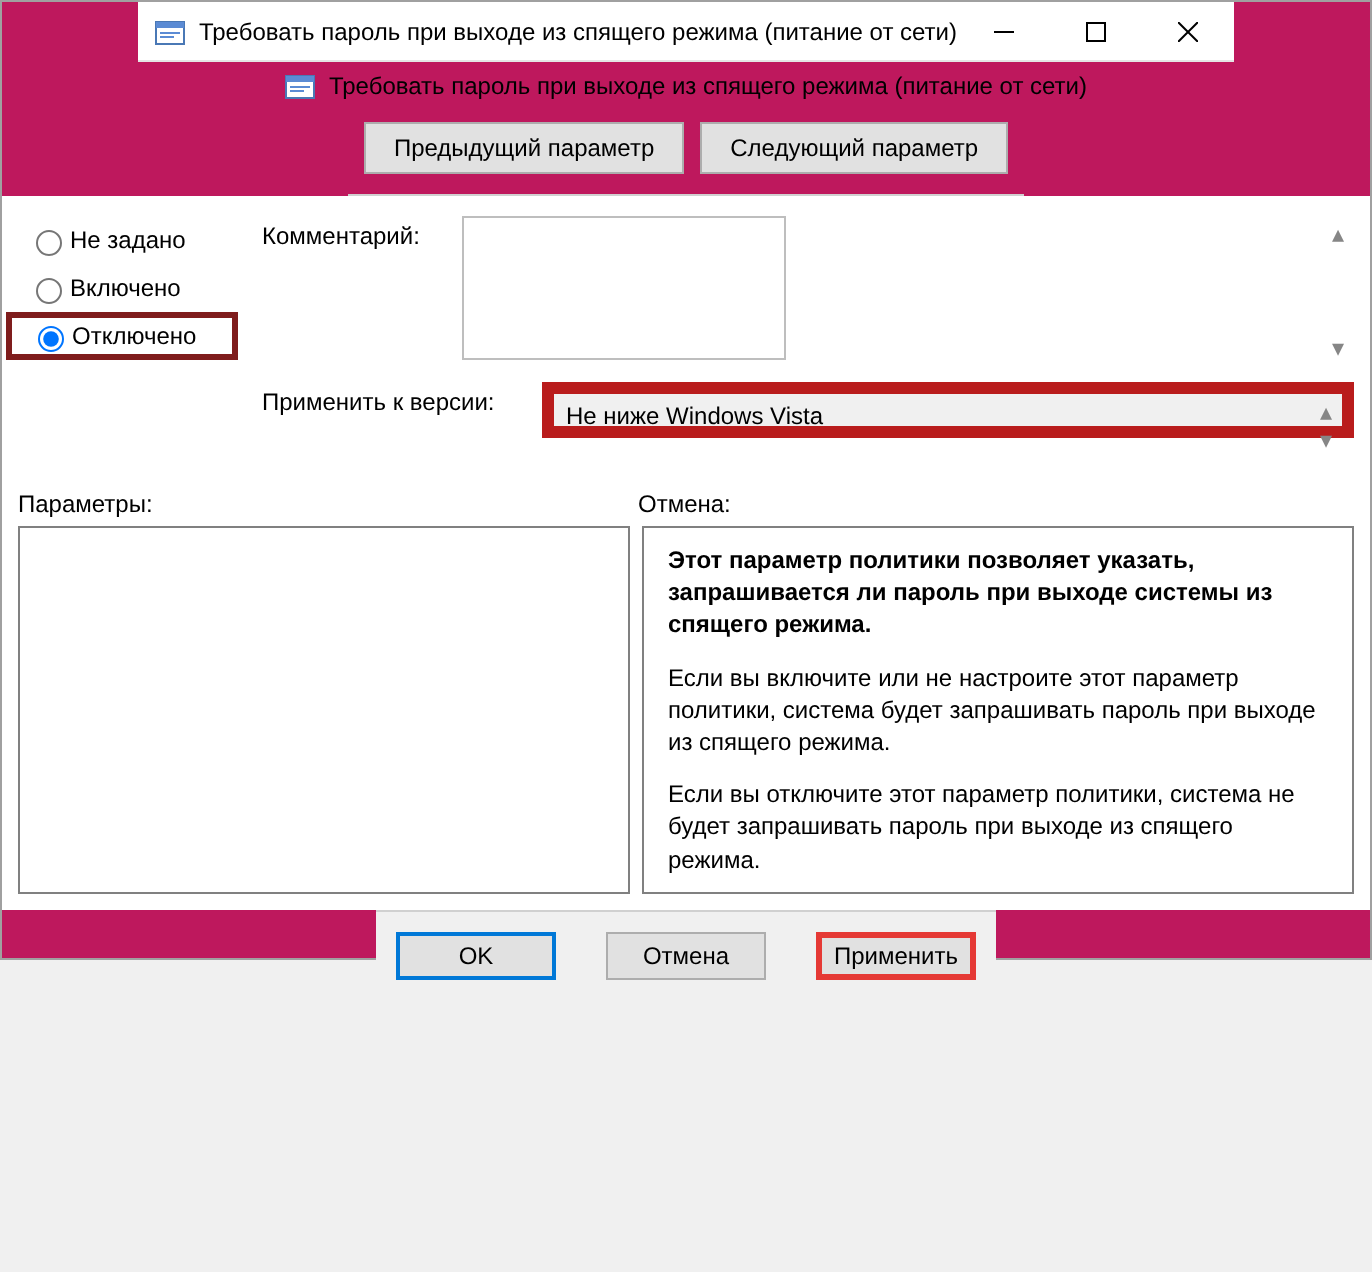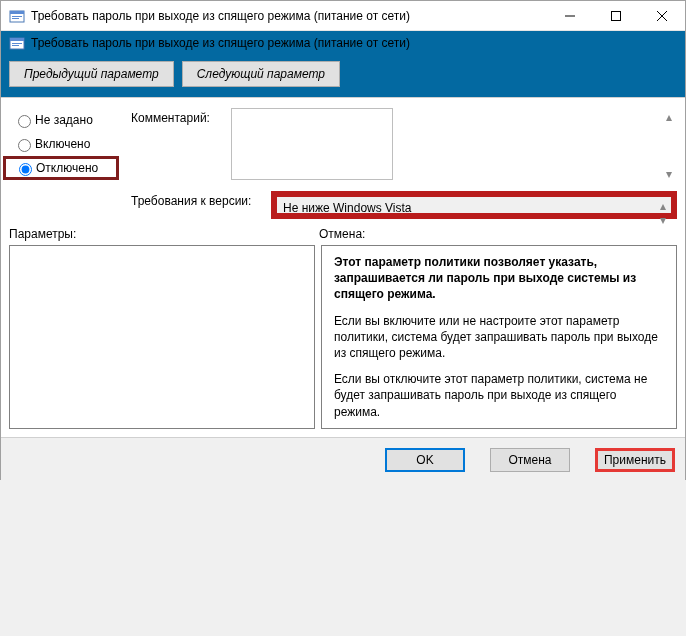--- a/index.html
+++ b/index.html
@@ -1,52 +1,52 @@
 <!DOCTYPE html>
 <html><head>
 <meta charset="utf-8">
 <style>
 * { box-sizing: border-box; font-family: "Segoe UI", Tahoma, sans-serif; font-size: 12px; }
 body { margin: 0; background: #f0f0f0; width: 686px; height: 636px; overflow: hidden; }
-.window { width: 686px; height: 480px; background: #0369a1; border: 1px solid #a0a0a0; display: flex; flex-direction: column; }
+.window { width: 686px; height: 480px; background: #be185d; border: 1px solid #a0a0a0; display: flex; flex-direction: column; align-items: center; }
 
 
 .titlebar { height: 30px; background: #fff; display: flex; align-items: center; border-bottom: 1px solid #e5e5e5; }
 .titlebar .icon { width: 16px; height: 16px; margin: 0 6px 0 8px; }
 .titlebar .title { flex: 1; color: #000; }
 .titlebar .winbtn { width: 46px; height: 30px; display: flex; align-items: center; justify-content: center; }
 
 
 .header-row { display: flex; align-items: center; padding: 4px 8px 6px 8px; }
 .header-row .icon { width: 16px; height: 16px; margin-right: 6px; }
 .header-row .htext { color: #000; }
 
 
 .navbtns { padding: 4px 8px 10px 8px; display: flex; gap: 8px; border-bottom: 1px solid #d0d0d0; }
-.btn { background: #e1e1e1; border: 1px solid #adadad; padding: 5px 14px; cursor: default; font-style: italic; }
+.btn { background: #e1e1e1; border: 1px solid #adadad; padding: 5px 14px; cursor: default; }
 
 
 .content { flex: 1; display: flex; flex-direction: column; padding: 10px 8px 8px 8px; background: #fff; }
 
 
 .upper { display: flex; gap: 12px; }
 .radios { width: 110px; }
 .radio-row { display: flex; align-items: center; height: 24px; padding-left: 4px; }
 .radio-row input { margin-right: 4px; }
 .radio-highlight { border: 3px solid #7f1d1d; margin-left: -6px; padding-left: 8px; padding-right: 4px; }
 
 .right-upper { flex: 1; }
 .field-row { display: flex; margin-bottom: 8px; }
 .field-label { width: 100px; padding-top: 3px; }
 .textarea-box { flex: 1; position: relative; background: #fff; border: 1px solid #bebebe; height: 72px; padding: 2px 16px 2px 4px; overflow: hidden; resize: none; font-family: inherit; }
 .textarea-req { flex: 1; position: relative; background: #f0f0f0; border: 6px solid #b91c1c; height: 28px; padding: 4px 16px 4px 6px; }
 .scroll-hint { position: absolute; right: 2px; top: 2px; bottom: 2px; width: 12px; display: flex; flex-direction: column; justify-content: space-between; color: #868686; font-size: 8px; align-items: center; }
 
 
-.labels-row { display: flex; }
+.labels-row { display: flex; margin-top: 18px; }
 .labels-row .left-lbl { width: 310px; }
 .labels-row .right-lbl { flex: 1; }
 
 
 .lower { flex: 1; display: flex; gap: 6px; margin-top: 4px; }
 .panelbox { border: 1px solid #808080; background: #fff; padding: 8px 12px; overflow: auto; }
 .panelbox.left { width: 306px; }
 .panelbox.right { flex: 1; line-height: 1.35; }
 
 
@@ -131,21 +131,21 @@
           <div class="field-label">Комментарий:</div>
           <div style="flex:1; position:relative;">
             <textarea class="textarea-box" style=""></textarea>
             <div class="scroll-hint">
               <span>▴</span>
               <span>▾</span>
             </div>
           </div>
         </div>
         <div class="field-row">
-          <div class="field-label" style="width:140px;">Требования к версии:</div>
+          <div class="field-label" style="width:140px;">Применить к версии:</div>
           <div class="textarea-req">
             <span>Не ниже Windows Vista</span>
             <div class="scroll-hint">
               <span>▴</span>
               <span>▾</span>
             </div>
           </div>
         </div>
       </div>
     </div>

